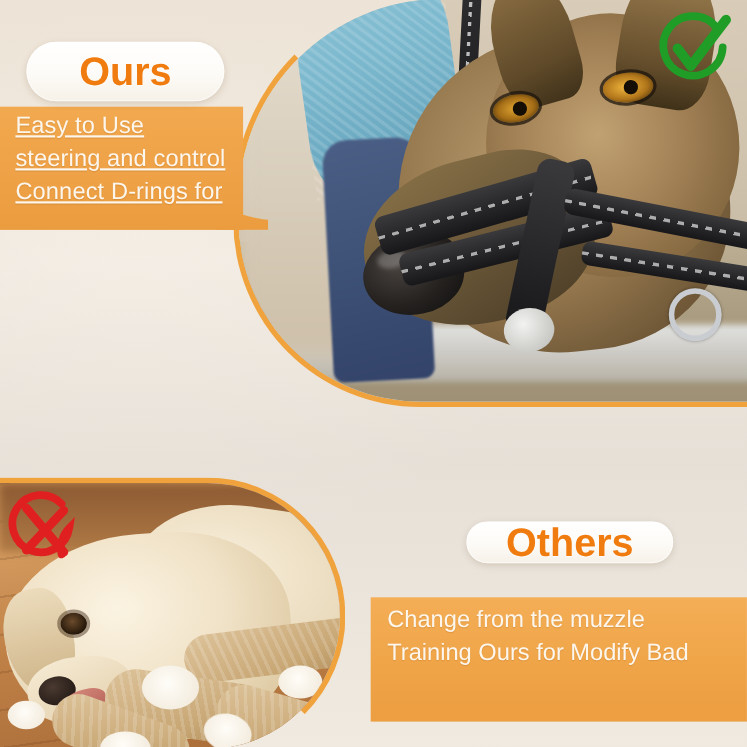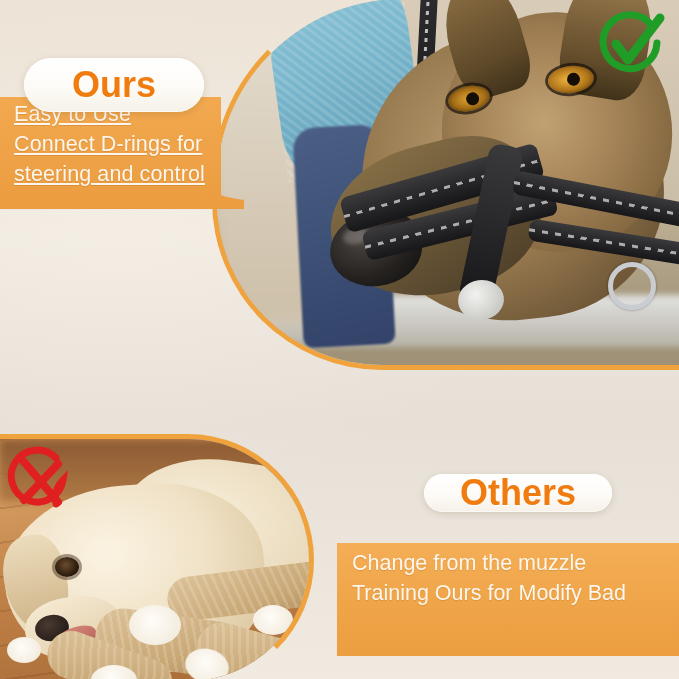--- a/index.html
+++ b/index.html
@@ -172,21 +172,21 @@
   }
 
   
   .pill{
     position:absolute;display:flex;align-items:center;justify-content:center;
     background:linear-gradient(180deg,#ffffff 0%,#fdfbf7 55%,#f6f1e8 100%);
     border-radius:60px;
     box-shadow:0 2px 7px rgba(120,90,55,.20), 0 0 0 1px rgba(255,255,255,.55) inset;
     color:#f07c10;font-weight:bold;
   }
-  .pill-ours{left:24px;top:38px;width:180px;height:54px;font-size:36px;margin-top:20px;}
+  .pill-ours{left:24px;top:38px;width:180px;height:54px;font-size:36px;}
   .pill-others{left:424px;top:474px;width:188px;height:38px;font-size:36px;}
   .pill span{text-shadow:0 1px 0 rgba(255,255,255,.8);}
 
   
   .vs{position:absolute;left:258px;top:366px;width:92px;height:82px;}
   .vs-bolt{position:absolute;left:30px;top:-6px;width:11px;height:94px;
     background:#e01b16;
     clip-path:polygon(62% 0,100% 2%,42% 44%,78% 42%,10% 100%,34% 52%,0 56%);
     transform:rotate(6deg);}
   .vs-txt{position:absolute;left:0;top:6px;width:92px;text-align:center;
@@ -243,22 +243,22 @@
         </div>
       <div class="t-tag"></div>
       <div class="t-ring"></div>
     </div>
   </div>
 
   <div class="bar bar-top"></div>
   <div class="bar-top-ext"></div>
   <div class="bar-top-text">
     <div>Easy to Use</div>
+    <div>steering and control</div>
     <div>Connect D-rings for</div>
-    <div>steering and control</div>
   </div>
 
   <div class="pill pill-ours">
     <span>Ours</span>
   </div>
 
   <div class="badge badge-check">
     <svg viewBox="0 0 70 70" width="70" height="70">
       <path d="M56 16 A27 27 0 1 0 61 33" fill="none" stroke="#1f9d27" stroke-width="7" stroke-linecap="round"></path>
       <path d="M20 34 L32 50 L64 8" fill="none" stroke="#1f9d27" stroke-width="9" stroke-linecap="round" stroke-linejoin="round"></path>

